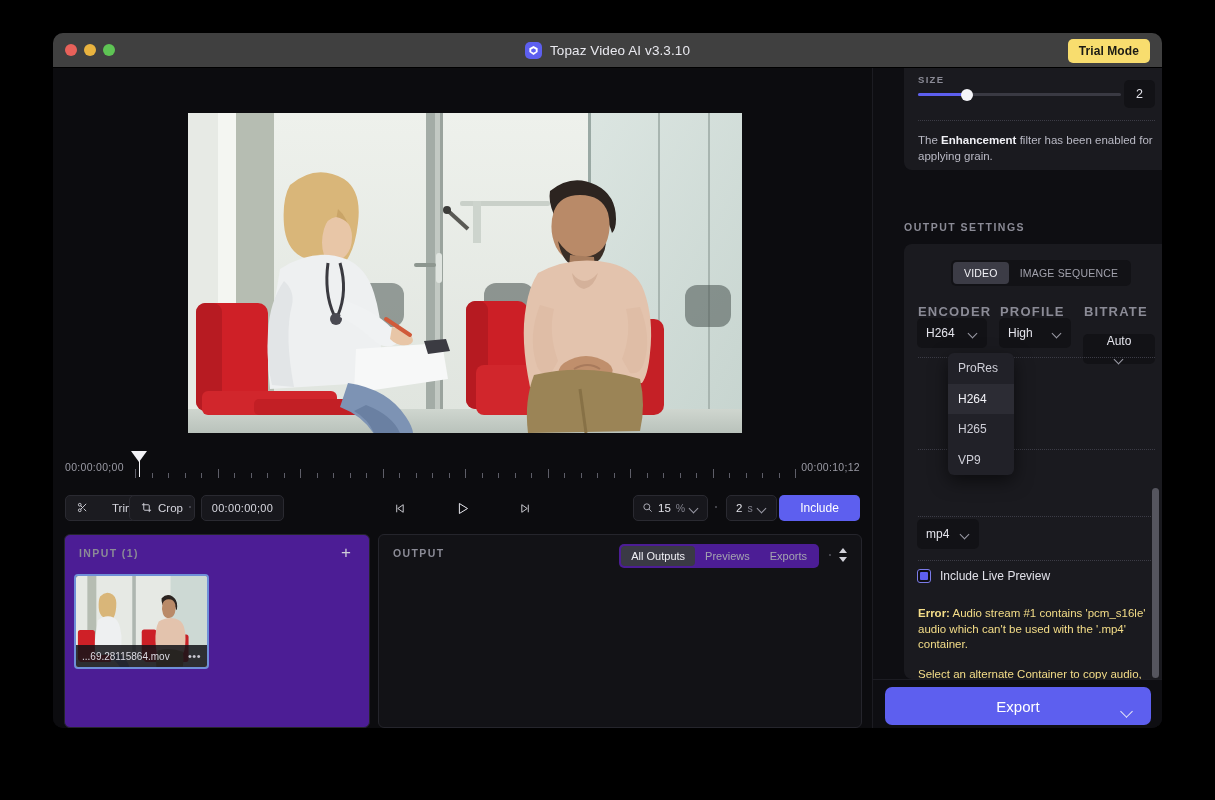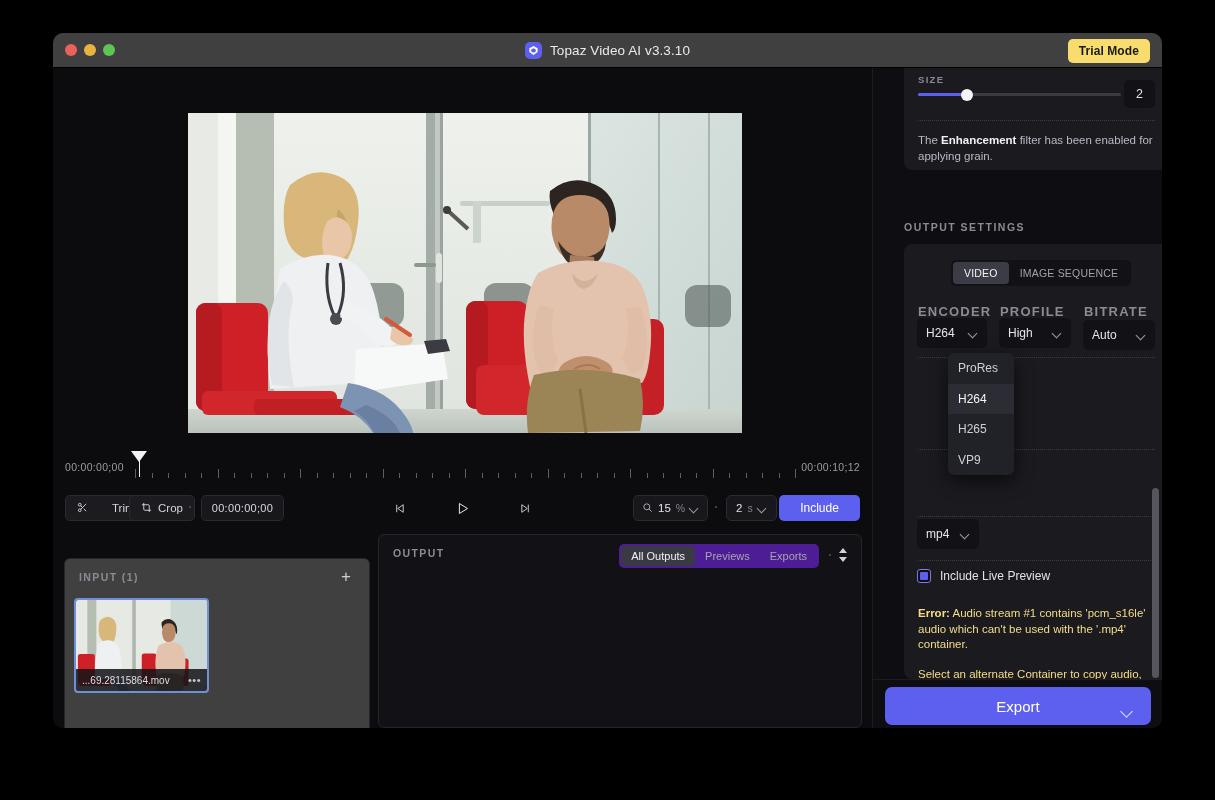--- a/index.html
+++ b/index.html
@@ -197,24 +197,23 @@
   }
 
   
   #panes {
     position: absolute; left: 0; top: 466px;
     width: 819px; height: 194px;
   }
   #input-pane {
     position: absolute; left: 11px; top: 0;
     width: 306px; height: 194px;
-    background: #404040;
+    background: #4c1d95;
     border: 1px solid #25252c;
     border-radius: 6px;
-    margin-top: 24px;
   }
   #output-pane {
     position: absolute; left: 325px; top: 0;
     width: 484px; height: 194px;
     background: #121216;
     border: 1px solid #25252c;
     border-radius: 6px;
   }
   .pane-title {
     position: absolute; left: 14px; top: 12px;
@@ -359,21 +358,21 @@
     padding: 0 9px;
     color: #e4e4ec; font-size: 12px;
     cursor: pointer;
   }
 
   #lbl-encoder { left: 14px; top: 60px; }
   #sel-encoder { left: 13px; top: 74px; width: 70px; }
   #lbl-profile { left: 96px; top: 60px; }
   #sel-profile { left: 95px; top: 74px; width: 72px; }
   #lbl-bitrate { left: 180px; top: 60px; }
-  #sel-bitrate { left: 179px; top: 76px; width: 72px; }
+  #sel-bitrate { left: 179px; top: 90px; width: 72px; flex-direction: column; }
 
   #sep-a { left: 14px; top: 113px; width: 237px; }
   #sep-b { left: 14px; top: 205px; width: 237px; }
   #sep-c { left: 14px; top: 272px; width: 237px; }
   #sep-d { left: 14px; top: 316px; width: 237px; }
 
   #sel-container { left: 13px; top: 275px; width: 62px; }
 
   #live-preview-row {
     position: absolute; left: 13px; top: 325px;

